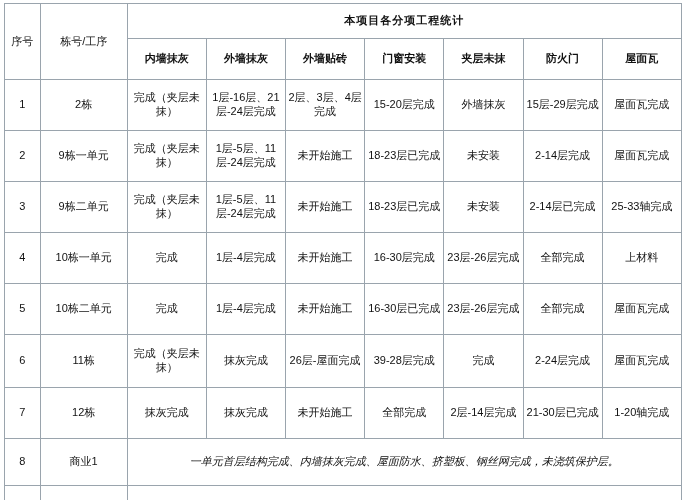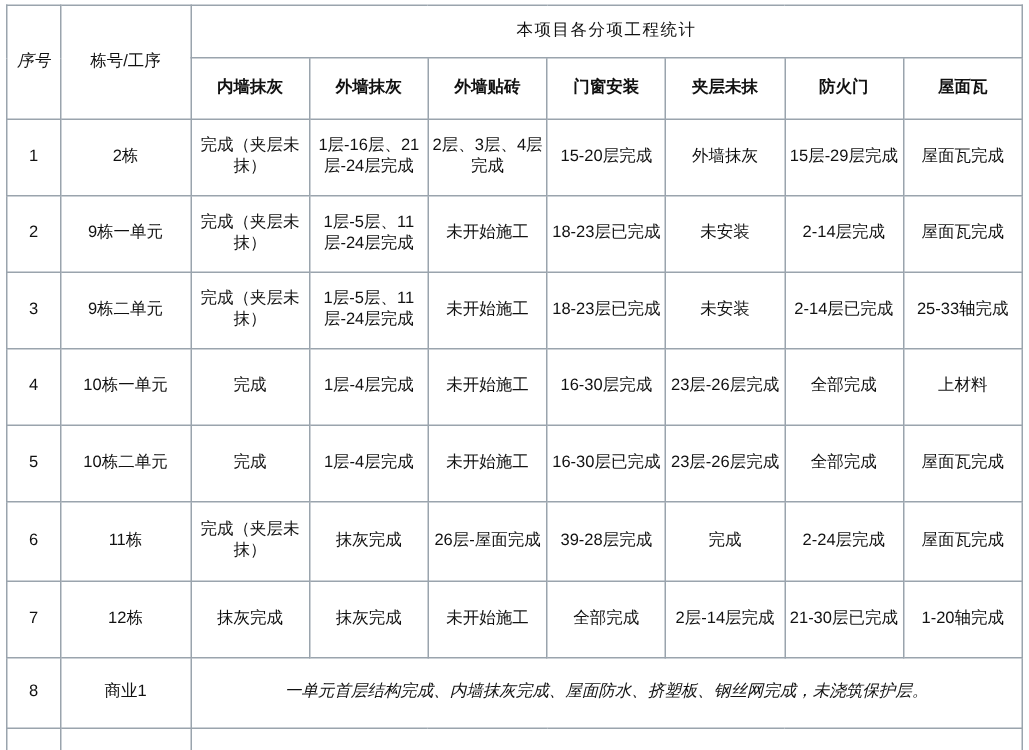--- a/index.html
+++ b/index.html
@@ -30,32 +30,32 @@
     text-align: center;
     vertical-align: middle;
     font-size: 11px;
     line-height: 1.25;
     padding: 3px 2px;
     color: #111111;
     word-break: break-all;
   }
   .title-cell {
     font-size: 14px;
-    font-weight: normal;
+    font-weight: bold;
     letter-spacing: 1px;
     height: 28px;
     padding: 4px 2px;
   }
   .hdr td {
     font-weight: bold;
     font-size: 11.5px;
     height: 34px;
     margin-top: 43px;
   }
-  .col-seq { width: 32px; font-style: italic; }
+  .col-seq { width: 32px; }
   .col-bldg { width: 78px; }
   .col-d { width: 71px; }
   .body-row td {
     height: 44px;
   }
   .body-row.tall td {
     height: 46px;
   }
   .note-row td {
     height: 40px;

